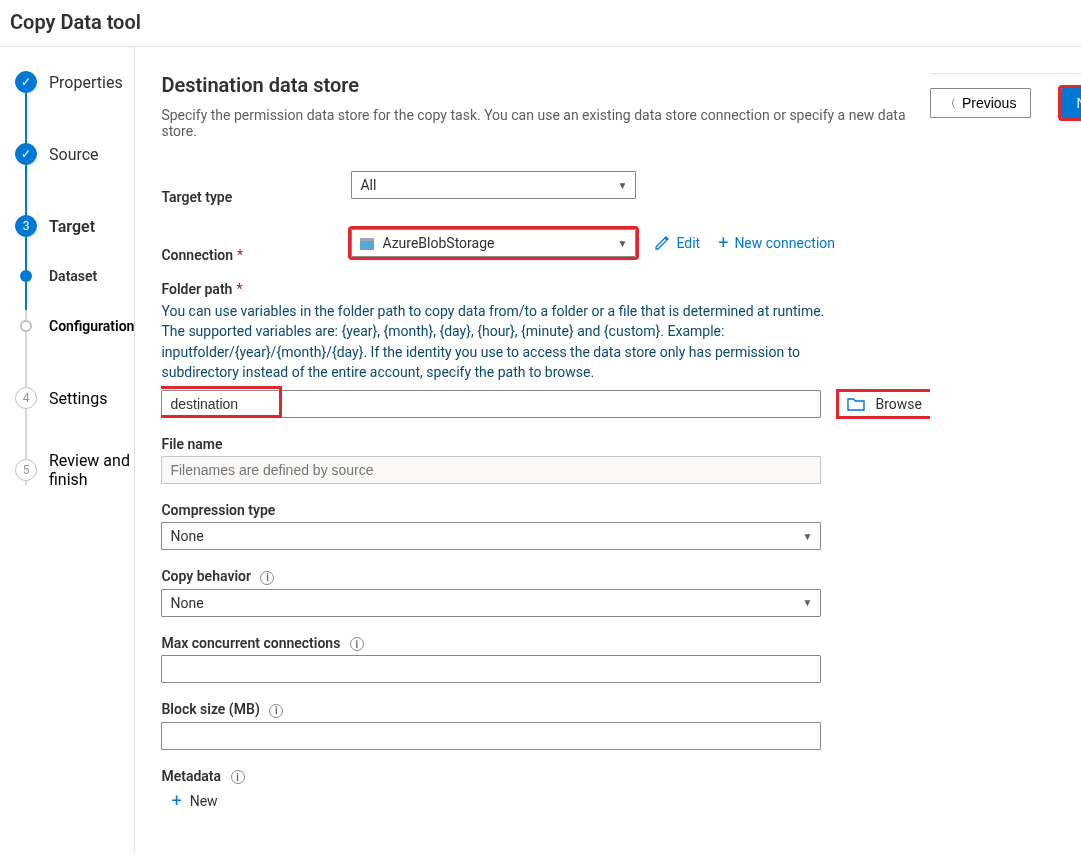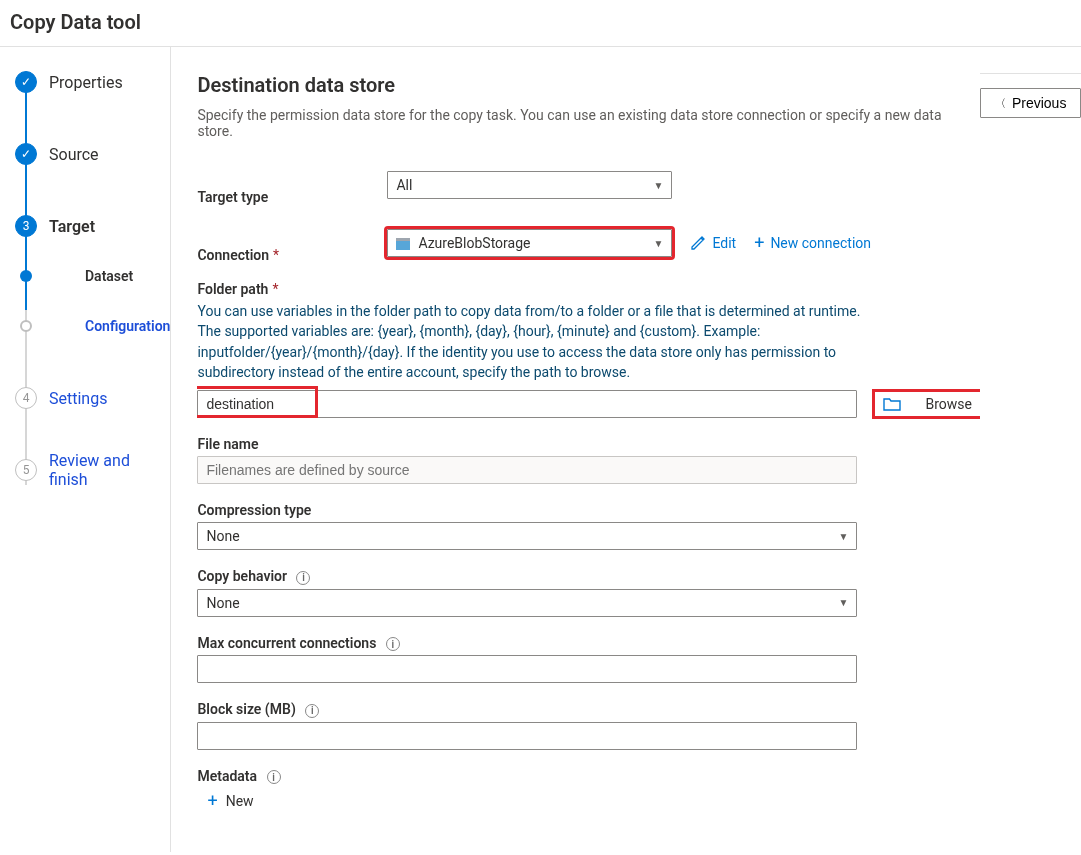--- a/index.html
+++ b/index.html
@@ -68,22 +68,22 @@
     margin-right: 12px;
     flex-shrink: 0;
   }
   .circle.filled { background: #0078d4; border-color: #0078d4; color: #fff; }
   .circle.check::after { content: "✓"; }
   .circle.dot { width: 12px; height: 12px; margin-left: 5px; margin-right: 17px; }
   .circle.dot.filled { border: none; }
   .circle.dot.open { border: 2px solid #bfbfbf; background: #fff; }
   .step-label { font-size: 16px; }
   .step.active .step-label { font-weight: 600; }
-  .step.disabled .step-label, .substep.disabled .step-label { color: #1d4ed8; }
-  .substep .step-label { font-size: 14px; font-weight: 600; margin-left: 36px; }
+  .step.disabled .step-label, .substep.disabled .step-label { color: #000000; }
+  .substep .step-label { font-size: 14px; font-weight: 600; }
 
   
   .main {
     flex: 1;
     padding: 26px 16px 0 26px;
     position: relative;
     display: flex;
     flex-direction: row;
   }
   .content { flex: 1; overflow: auto; }
@@ -126,21 +126,21 @@
     color: #0078d4; cursor: pointer; margin-left: 18px;
     font-size: 14px;
   }
   .link-btn .ico { display: inline-flex; width: 16px; height: 16px; align-items: center; justify-content: center; }
   .plus { font-size: 18px; line-height: 1; }
 
   .section-label { font-weight: 600; margin: 8px 0 4px; }
   .helper { color: #0c4a6e; font-size: 14px; line-height: 1.45; margin-bottom: 8px; max-width: 680px; }
 
   .path-row { display: flex; align-items: center; gap: 18px; position: relative; }
-  .browse { display: inline-flex; align-items: center; gap: 24px; cursor: pointer; padding: 4px 8px; }
+  .browse { display: inline-flex; align-items: center; gap: 10px; cursor: pointer; padding: 4px 8px; }
   .folder-ico { width: 18px; height: 14px; display: inline-block; }
 
   .meta-new { display: inline-flex; align-items: center; gap: 8px; color: #323130; cursor: pointer; margin-top: 4px; margin-left: 10px; }
   .meta-new .plus { color: #0078d4; }
 
   .info-ico {
     display: inline-flex; width: 14px; height: 14px; border: 1px solid #888; border-radius: 50%;
     font-size: 10px; align-items: center; justify-content: center; margin-left: 6px; color: #666;
   }
 

